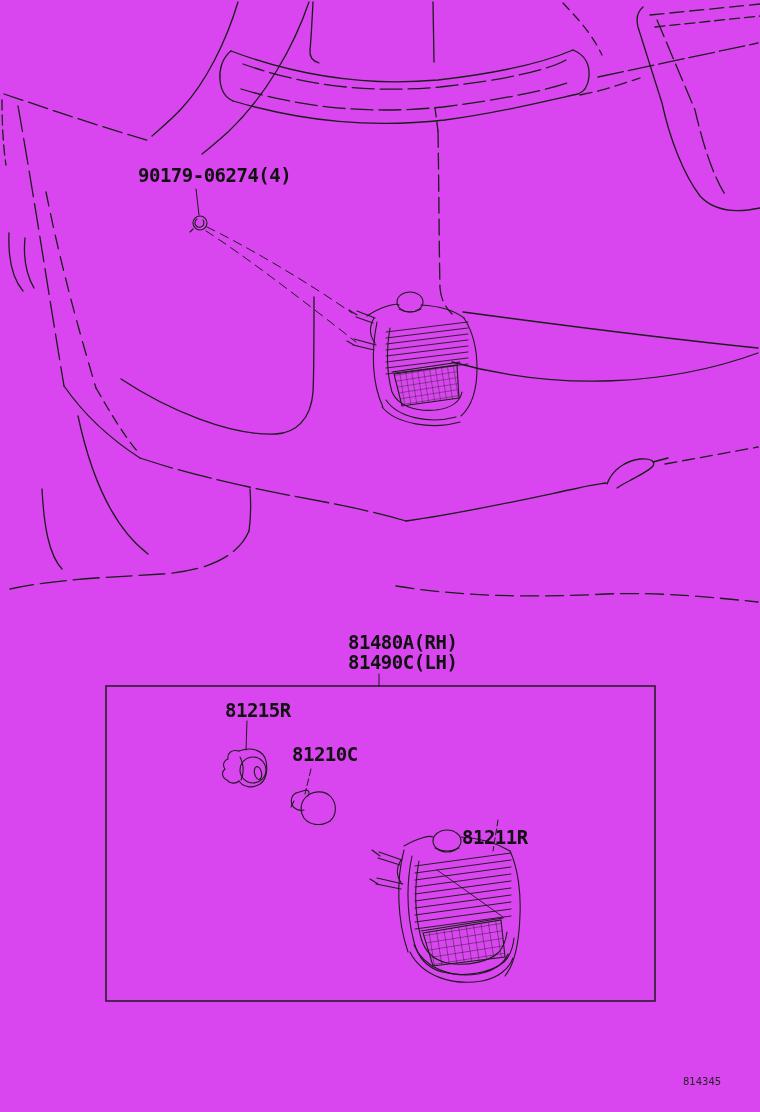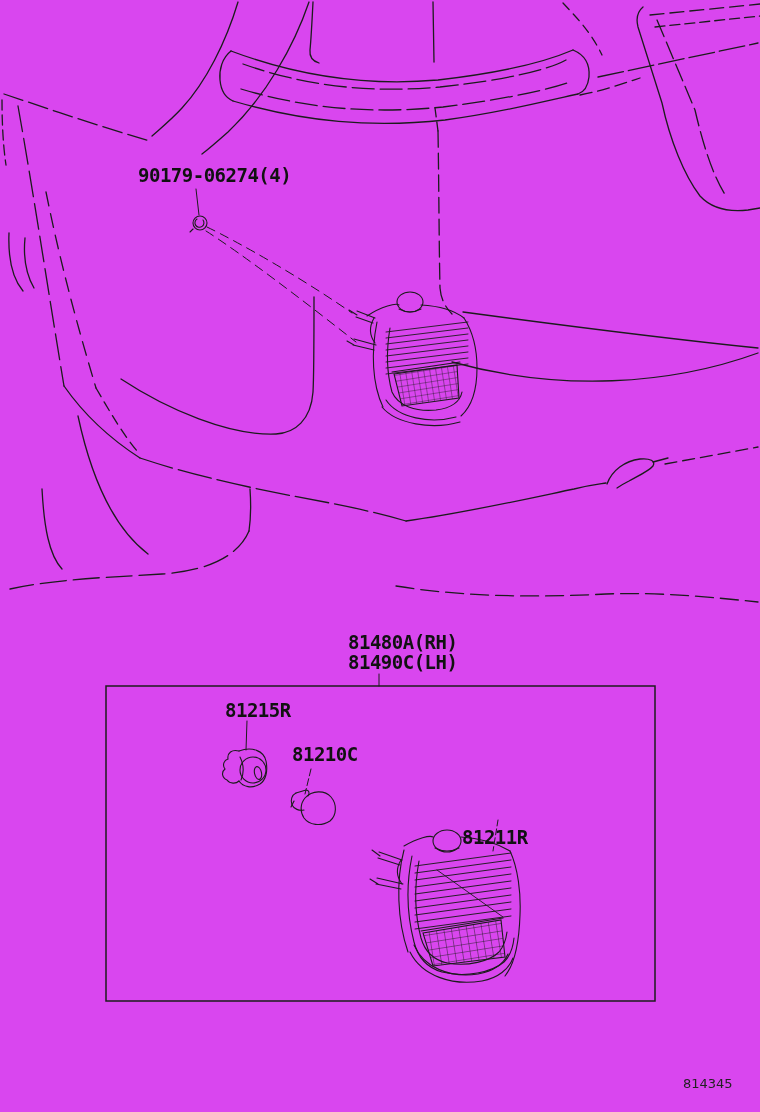--- a/index.html
+++ b/index.html
@@ -19,21 +19,21 @@
     line-height:20px;
     color:#111;
     white-space:nowrap;
     letter-spacing:-0.5px;
     cursor:pointer;
   }
   .code{
     position:absolute;
     font-family:"DejaVu Sans","Liberation Sans",sans-serif;
     font-weight:400;
-    font-size:13px;
+    font-size:10px;
     color:#222;
     letter-spacing:0;
   }
 </style>
 </head>
 <body>
 
 <div class="canvas">
 
   <svg class="art" width="760" height="1112" viewBox="0 0 760 1112" fill="none" stroke="#1c1c1c" stroke-width="1.3" stroke-linecap="round">

